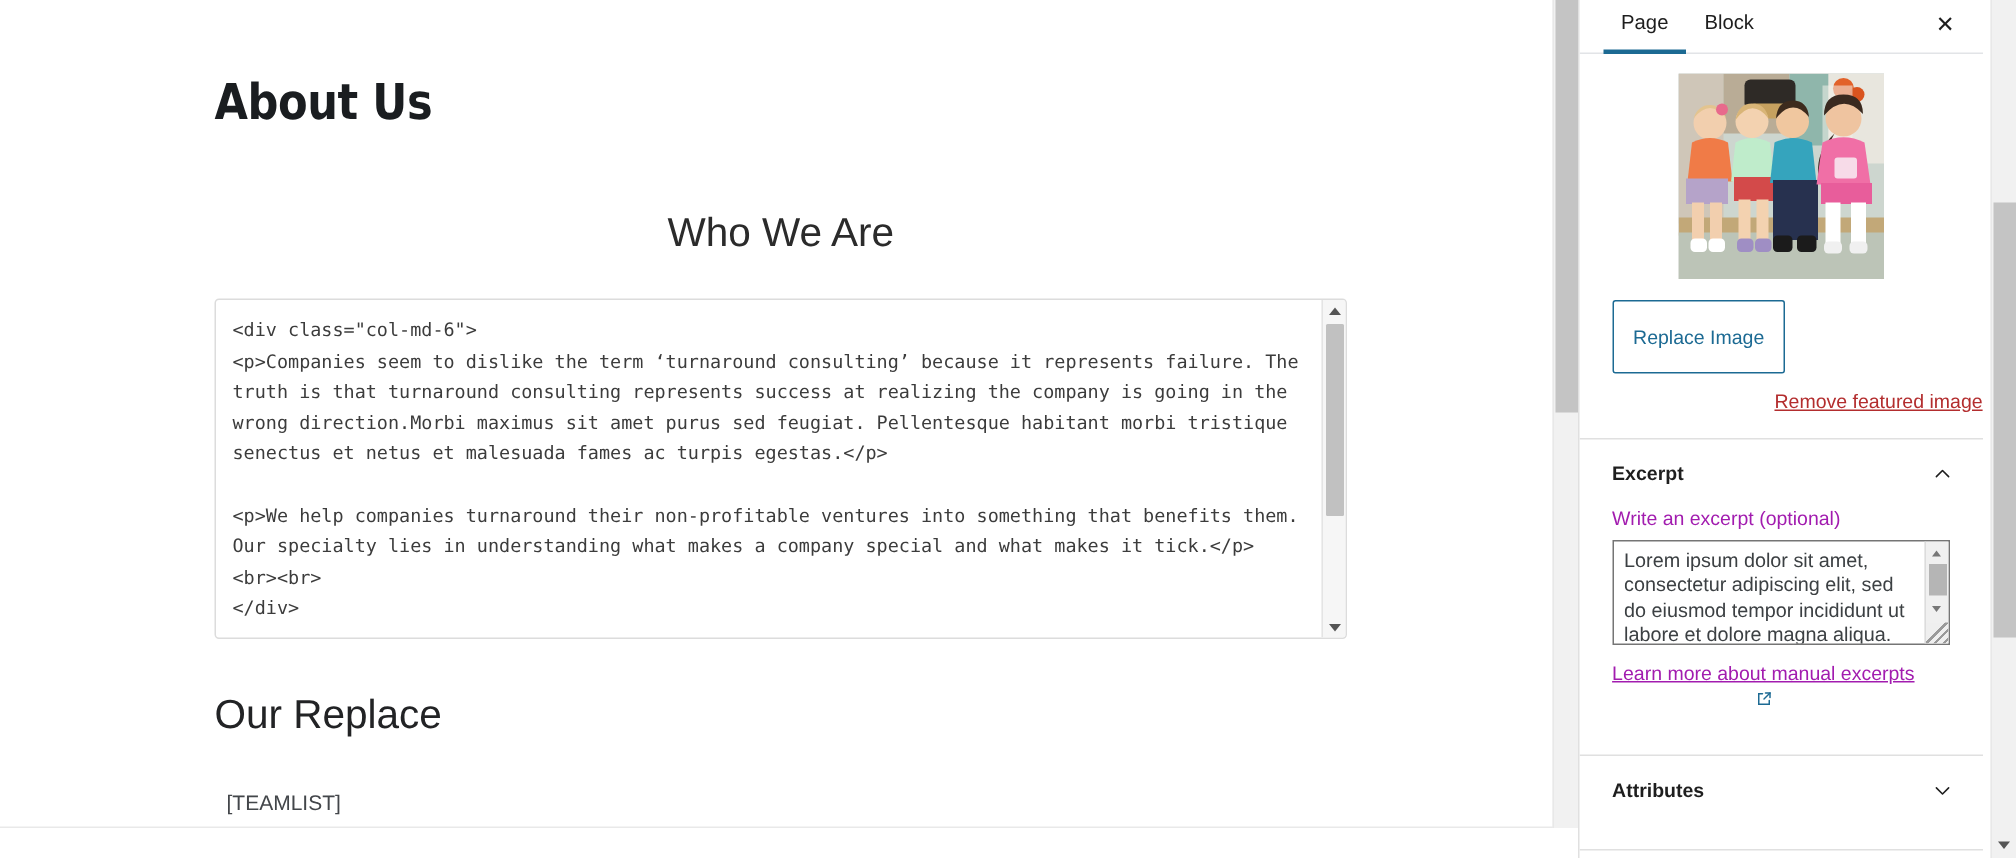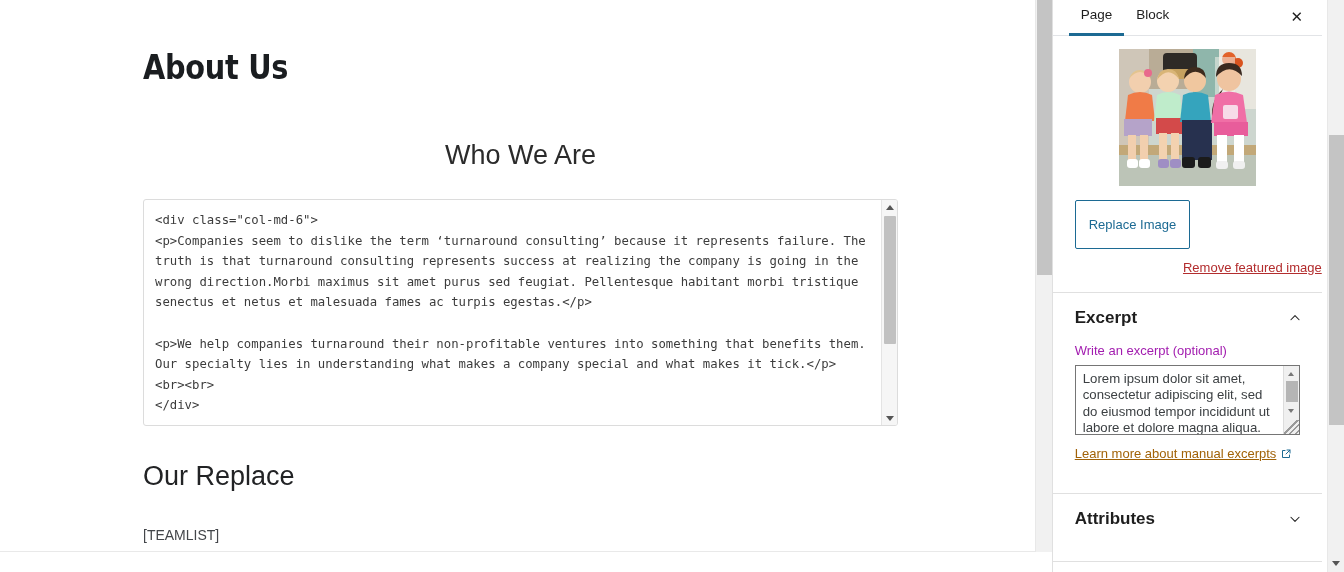--- a/index.html
+++ b/index.html
@@ -105,21 +105,21 @@
 
   .section-title {
     position: absolute;
     left: 143px; top: 461px;
     font-size: 27px;
     font-weight: 400;
     color: #222325;
   }
   .shortcode {
     position: absolute;
-    left: 143px; top: 527px;
+    left: 151px; top: 527px;
     font-size: 14px;
     color: #43464a;
   }
 
   
   .canvas-scrollbar {
     position: absolute;
     right: 0; top: 0;
     width: 17px; height: 572px;
     background: #f1f1f1;
@@ -227,21 +227,21 @@
     border-top: 1px solid #e0e0e0;
   }
   .panel-head {
     display: flex;
     align-items: center;
     justify-content: space-between;
     padding: 15px 20px 15px 22px;
     cursor: pointer;
   }
   .panel-head .ttl {
-    font-size: 17px;
+    font-size: 13px;
     font-weight: 600;
     color: #1e1e1e;
   }
   .chev { width: 14px; height: 14px; display: block; }
 
   .excerpt-body { padding: 0 22px 14px 22px; }
   .excerpt-label {
     font-size: 13px;
     color: #a21caf;
     margin-bottom: 7px;
@@ -286,23 +286,24 @@
       linear-gradient(135deg, transparent 64%, #9a9a9a 64%, #9a9a9a 72%, transparent 72%),
       linear-gradient(135deg, transparent 84%, #9a9a9a 84%, #9a9a9a 92%, transparent 92%),
       #efefef;
   }
   .link-learn {
     display: inline-flex;
     align-items: center;
     gap: 4px;
     margin: 11px 0 0 0;
     font-size: 13px;
-    color: #a16207;
+    color: #a21caf;
     text-decoration: underline;
     cursor: pointer;
+    flex-direction: column;
   }
   .ext-ico { width: 12px; height: 12px; display: block; }
 
   
   .sb-scrollbar {
     position: absolute;
     right: 0; top: 0;
     width: 17px; height: 572px;
     background: #f1f1f1;
     border-left: 1px solid #e8e8e8;

